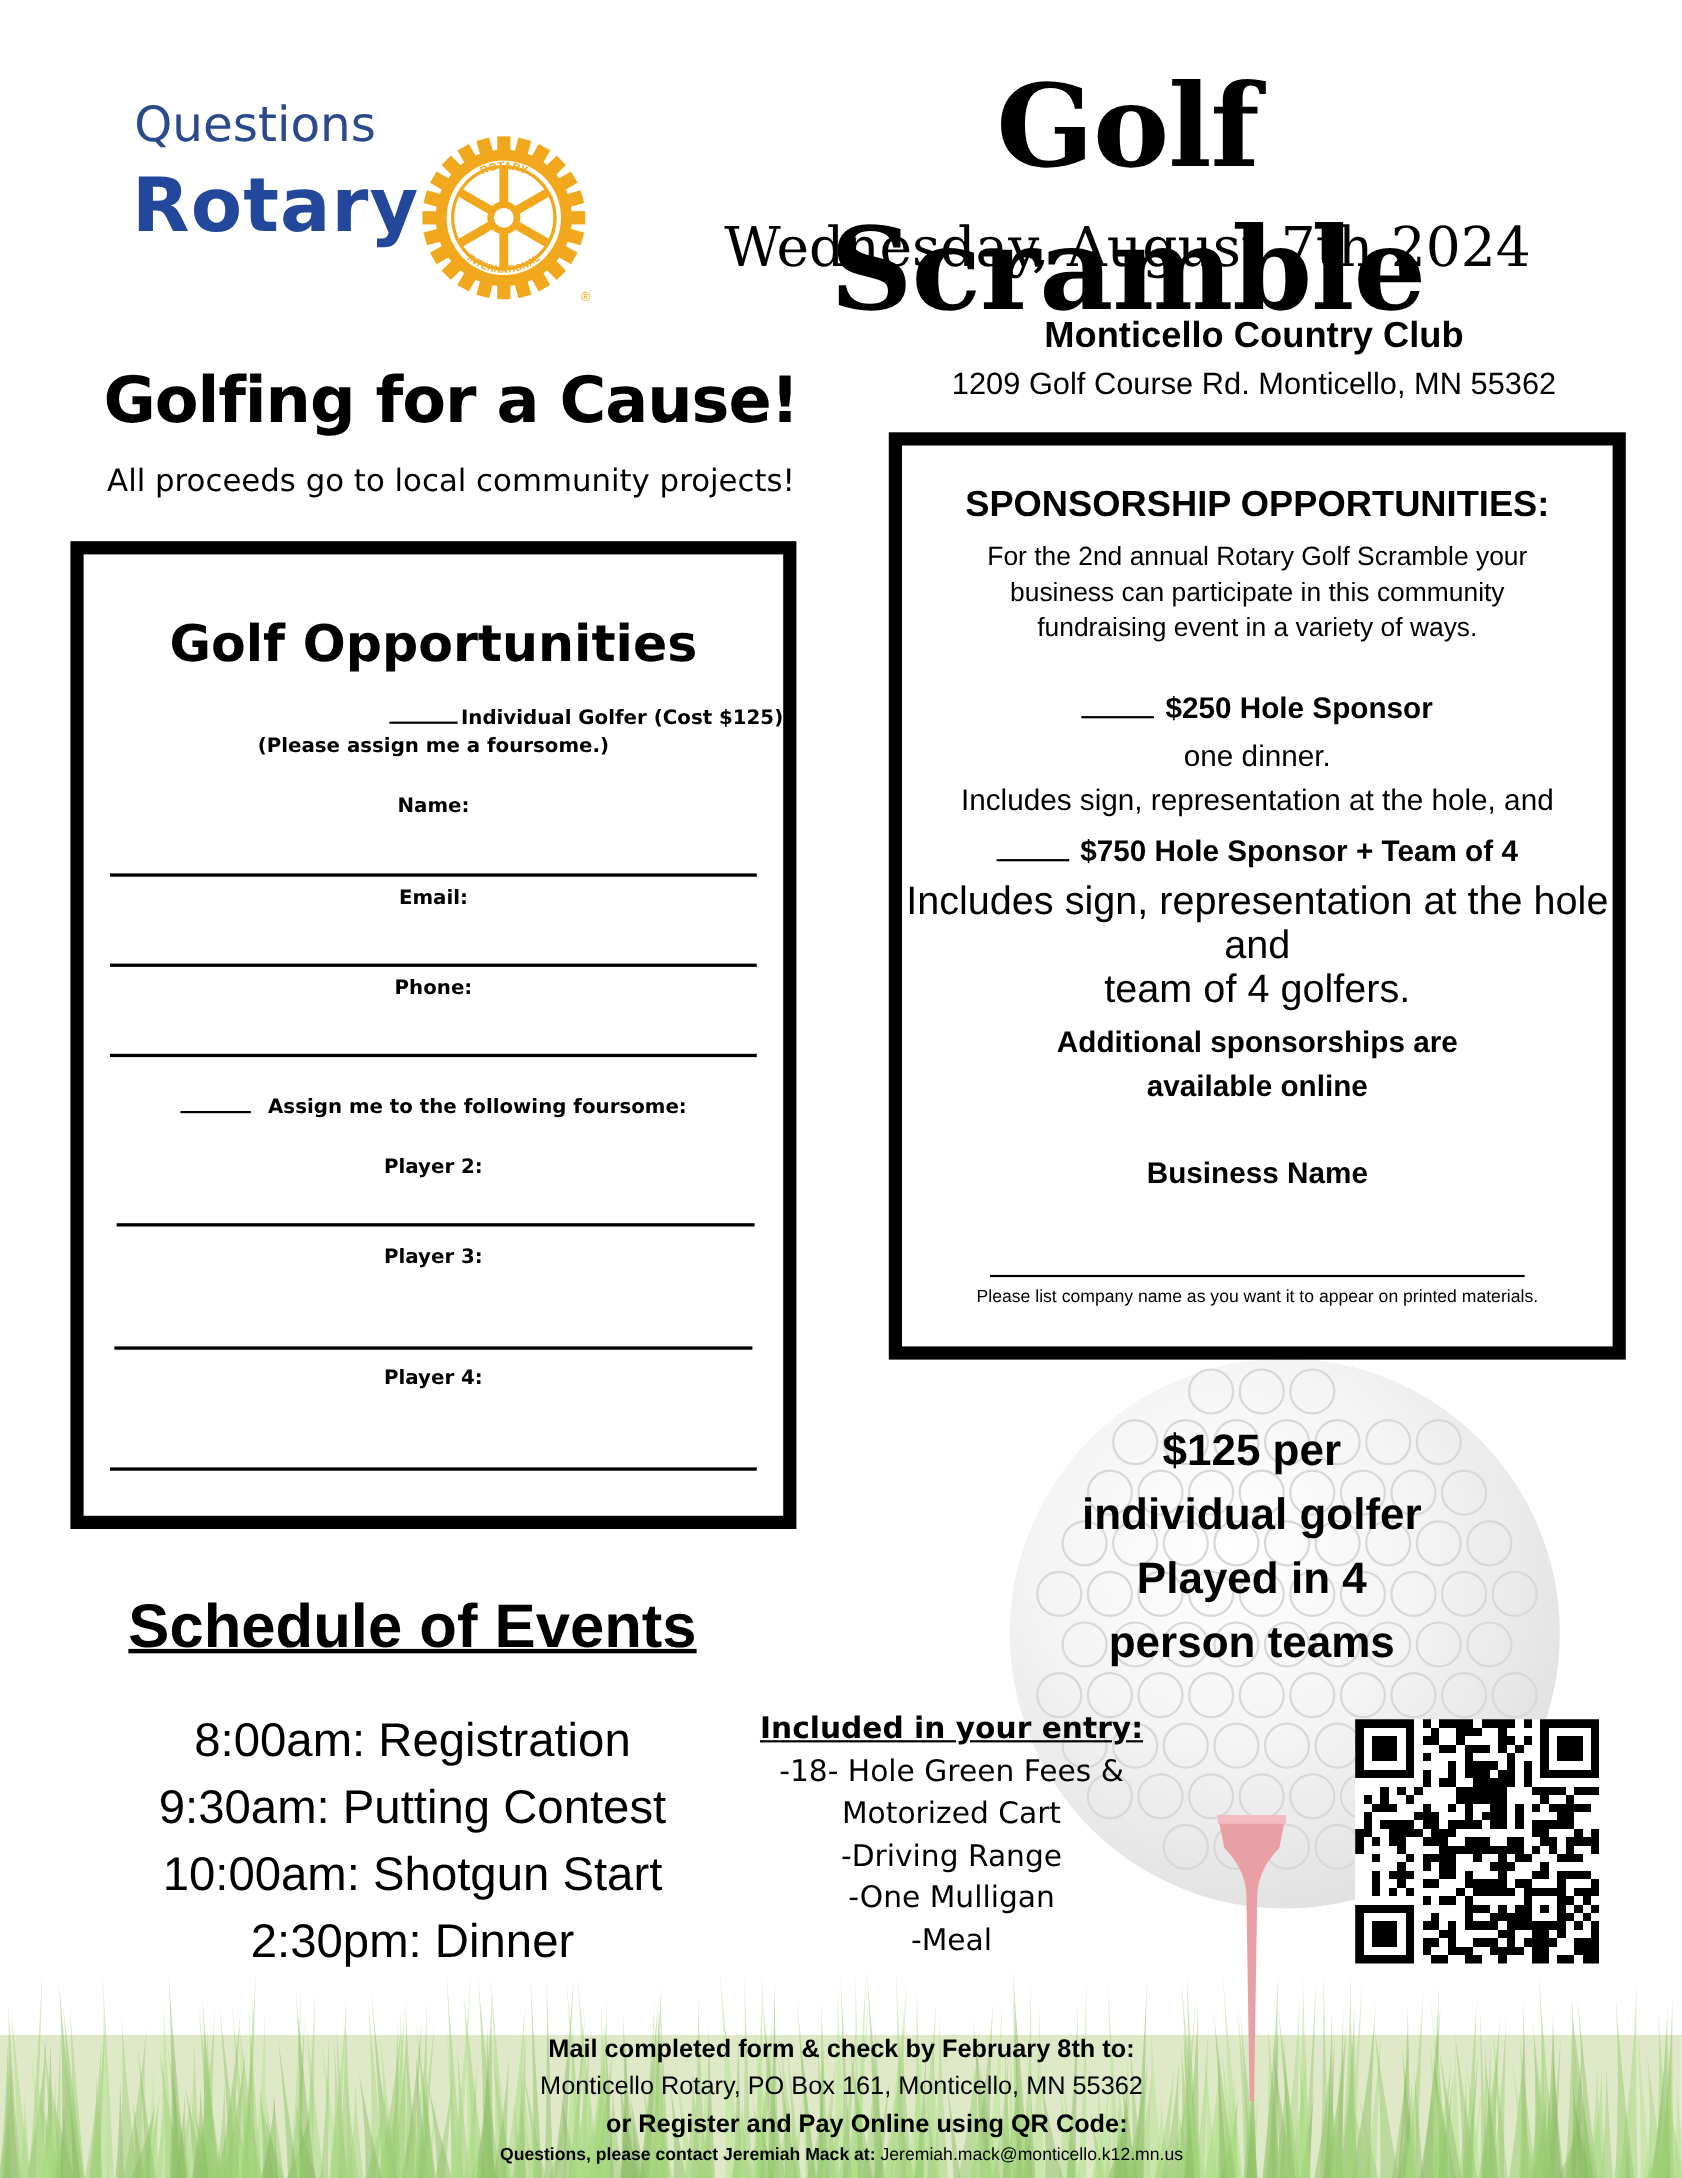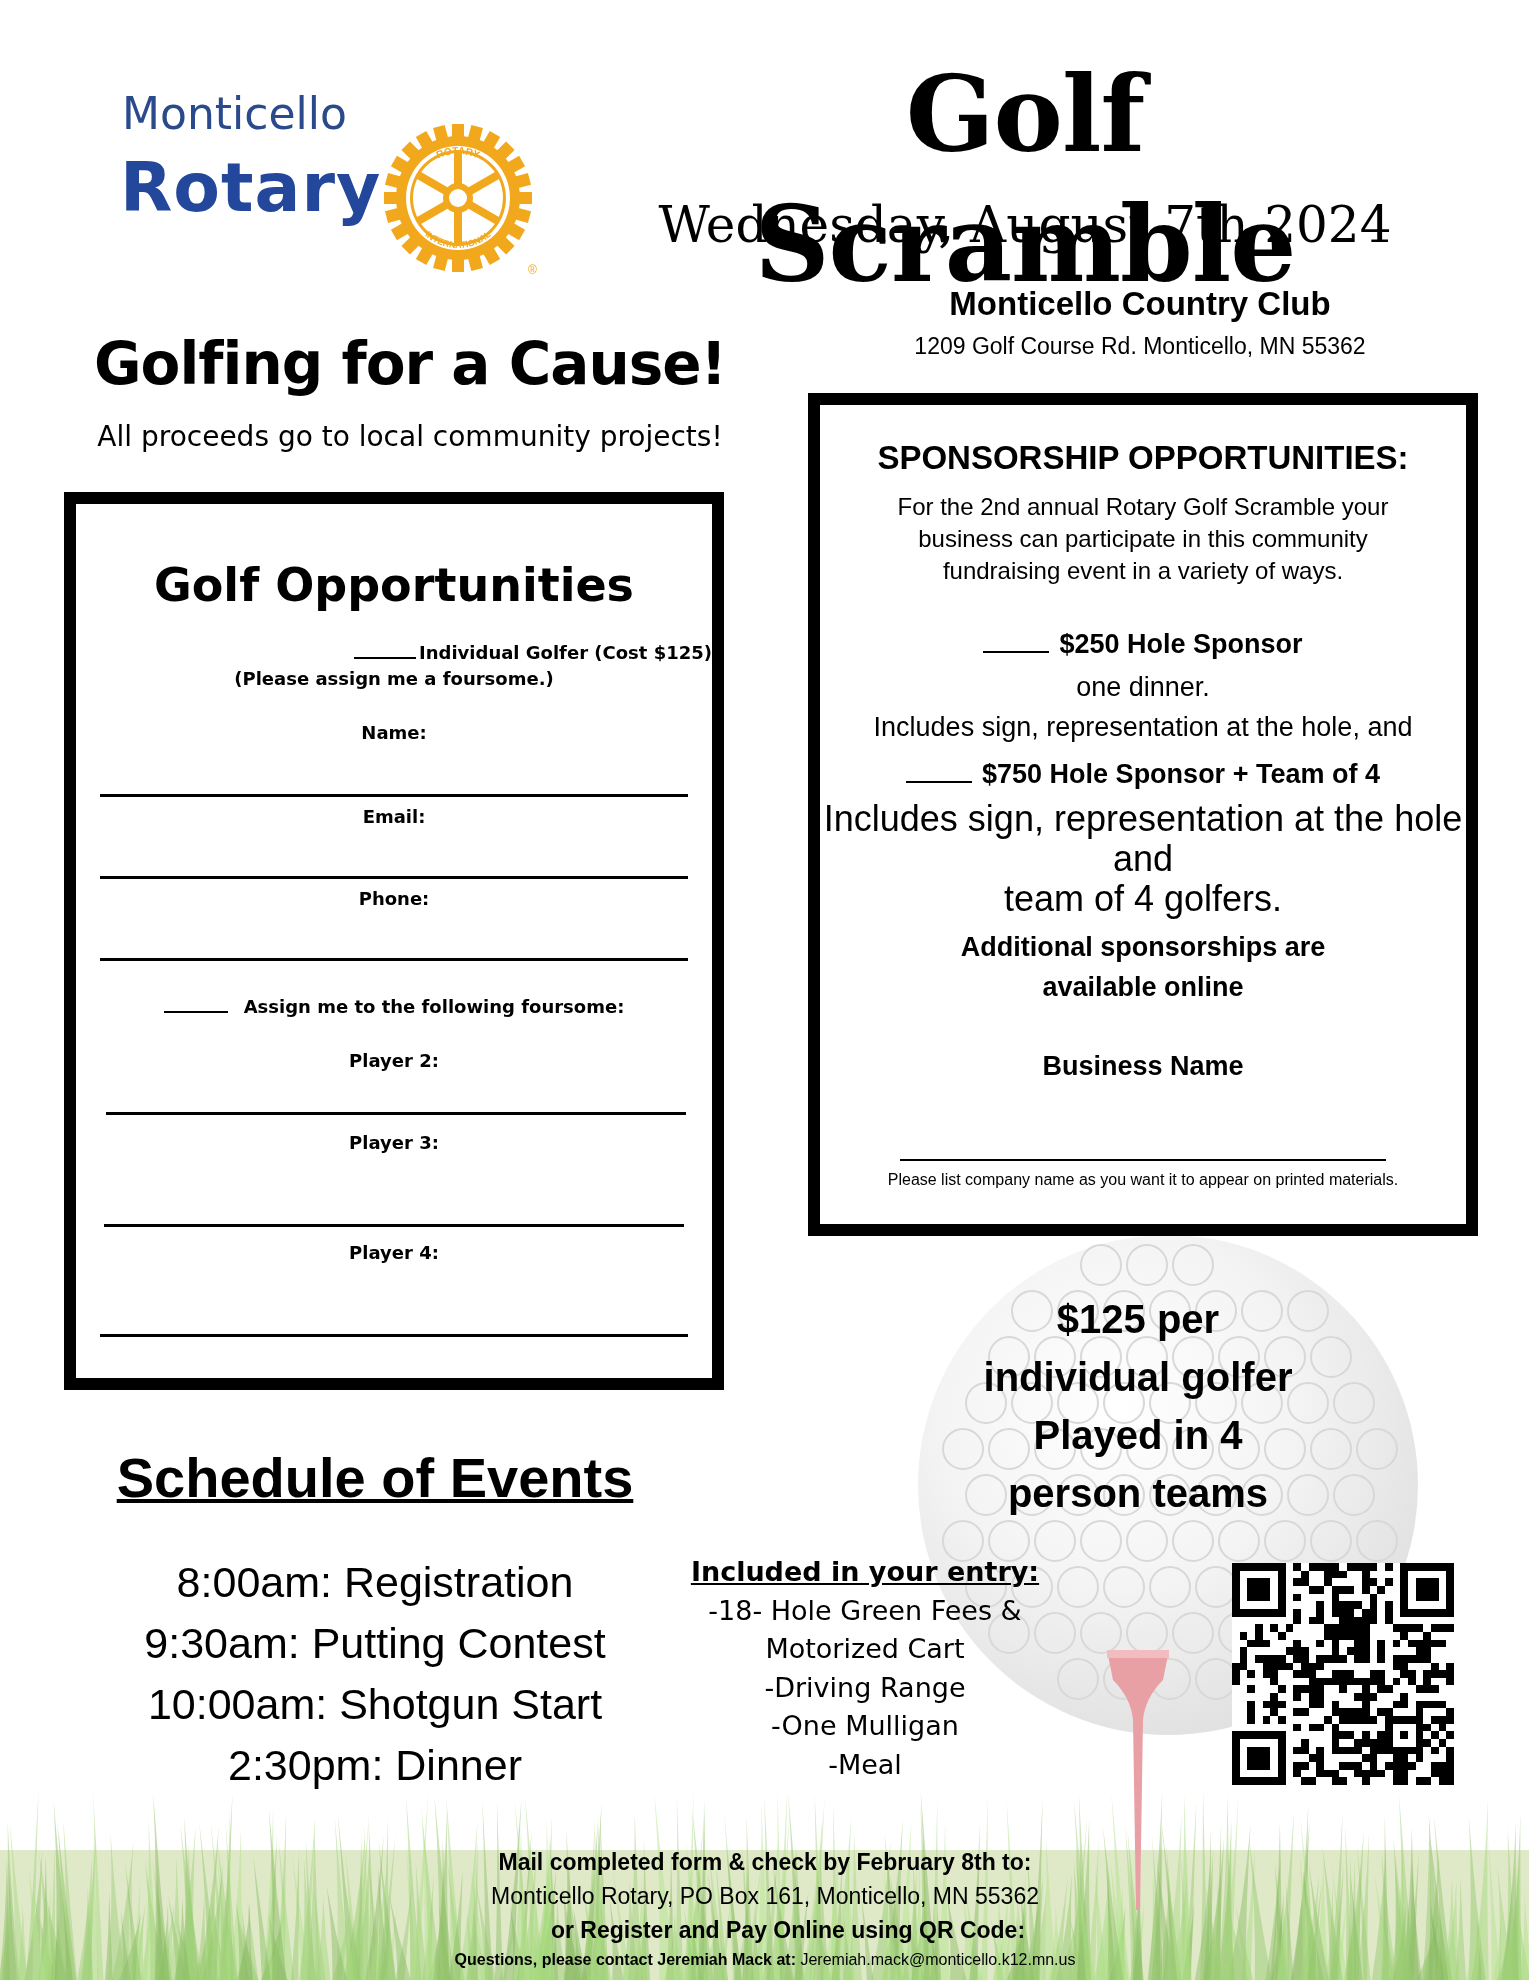--- a/index.html
+++ b/index.html
@@ -13,21 +13,21 @@
 
   
   #logo-wordmark-top { left: 122px; top: 88px; font-family: "DejaVu Sans", sans-serif; font-size: 44px; color: #2a4a8c; letter-spacing: 0px; }
   #logo-wordmark-bottom { left: 120px; top: 148px; font-family: "DejaVu Sans", sans-serif; font-weight: bold; font-size: 68px; color: #22479b; letter-spacing: 1px; }
   #rotary-wheel { left: 378px; top: 118px; width: 160px; height: 160px; }
 
   
   #title { left: 620px; top: 50px; width: 810px; font-family: "DejaVu Serif", serif; font-weight: bold; font-size: 104px; letter-spacing: -1px; line-height: 130px; }
   #date { left: 620px; top: 190px; width: 810px; font-family: "DejaVu Serif", serif; font-size: 50px; line-height: 70px; }
   #venue-name { left: 800px; top: 285px; width: 680px; font-weight: bold; font-size: 33px; }
-  #venue-address { left: 800px; top: 333px; width: 680px; font-size: 23px; }
+  #venue-address { left: 800px; top: 333px; width: 680px; font-size: 28px; }
 
   
   #cause-title { left: 40px; top: 330px; width: 740px; font-family: "DejaVu Sans", sans-serif; font-weight: bold; font-size: 58px; letter-spacing: -1px; }
   #cause-sub { left: 40px; top: 420px; width: 740px; font-family: "DejaVu Sans", sans-serif; font-size: 28px; }
 
   
   #golf-box { left: 64px; top: 492px; width: 660px; height: 898px; border: 12px solid #000; box-sizing: border-box; }
   .gb-text { position: absolute; left: 0; width: 100%; text-align: center; font-family: "DejaVu Sans", sans-serif; font-weight: bold; }
   .gb-line { position: absolute; left: 24px; right: 24px; height: 3px; background: #000; }
   #gb-title { top: 54px; font-size: 46px; }
@@ -488,21 +488,21 @@
     <path d="M902.0167524005487 190 Q913.485258058985 134.7107981824417 916.5443501371742 79.4215963648834 Q915.485258058985 134.7107981824417 918.8355795610426 190 Z" fill="rgb(157,207,117)" opacity="0.45"></path>
     <path d="M929.9881815843621 190 Q927.6045138888888 138.03630829903977 921.9409336419753 86.07261659807956 Q929.6045138888888 138.03630829903977 936.5480066872428 190 Z" fill="rgb(175,225,135)" opacity="0.45"></path>
     <path d="M433.2376457475994 190 Q444.255662722908 104.46495627572017 447.18036694101505 18.92991255144034 Q446.255662722908 104.46495627572017 449.4242712620027 190 Z" fill="rgb(141,191,101)" opacity="0.45"></path>
     <path d="M848.206502914952 190 Q854.5004329561042 115.64797668038409 853.9262302812072 41.29595336076818 Q856.5004329561042 115.64797668038409 861.9427683470507 190 Z" fill="rgb(163,213,123)" opacity="0.45"></path>
     <path d="M816.7064814814814 190 Q817.326478909465 96.75512259945131 814.5458076131687 3.5102451989026235 Q819.326478909465 96.75512259945131 823.5078189300411 190 Z" fill="rgb(155,205,115)" opacity="0.45"></path>
     <path d="M448.47523576817554 190 Q458.5362697187928 134.25244341563786 462.66564214677635 78.50488683127571 Q460.5362697187928 134.25244341563786 460.33855881344306 190 Z" fill="rgb(139,189,99)" opacity="0.45"></path>
     <path d="M495.06523491083675 190 Q497.96931155692727 100.34672925240055 497.0604252400548 10.6934585048011 Q499.96931155692727 100.34672925240055 502.69116083676266 190 Z" fill="rgb(137,187,97)" opacity="0.45"></path>
     <path d="M950.0659850823045 190 Q952.0577031893004 144.096622085048 945.8752186213992 98.19324417009602 Q954.0577031893004 144.096622085048 966.4143904320988 190 Z" fill="rgb(137,187,97)" opacity="0.45"></path>
   </svg>
 
-<div id="logo-wordmark-top" class="abs">Monticello</div>
+<div id="logo-wordmark-top" class="abs">Questions</div>
 <div id="logo-wordmark-bottom" class="abs">Rotary</div>
 <svg id="rotary-wheel" class="abs" viewBox="0 0 160 160">
   <g id="wheel-teeth">
       <rect x="74" y="6" width="12" height="16" fill="#f2a81d" transform="rotate(0 80 80)"></rect>
       <rect x="74" y="6" width="12" height="16" fill="#f2a81d" transform="rotate(15 80 80)"></rect>
       <rect x="74" y="6" width="12" height="16" fill="#f2a81d" transform="rotate(30 80 80)"></rect>
       <rect x="74" y="6" width="12" height="16" fill="#f2a81d" transform="rotate(45 80 80)"></rect>
       <rect x="74" y="6" width="12" height="16" fill="#f2a81d" transform="rotate(60 80 80)"></rect>
       <rect x="74" y="6" width="12" height="16" fill="#f2a81d" transform="rotate(75 80 80)"></rect>
       <rect x="74" y="6" width="12" height="16" fill="#f2a81d" transform="rotate(90 80 80)"></rect>

